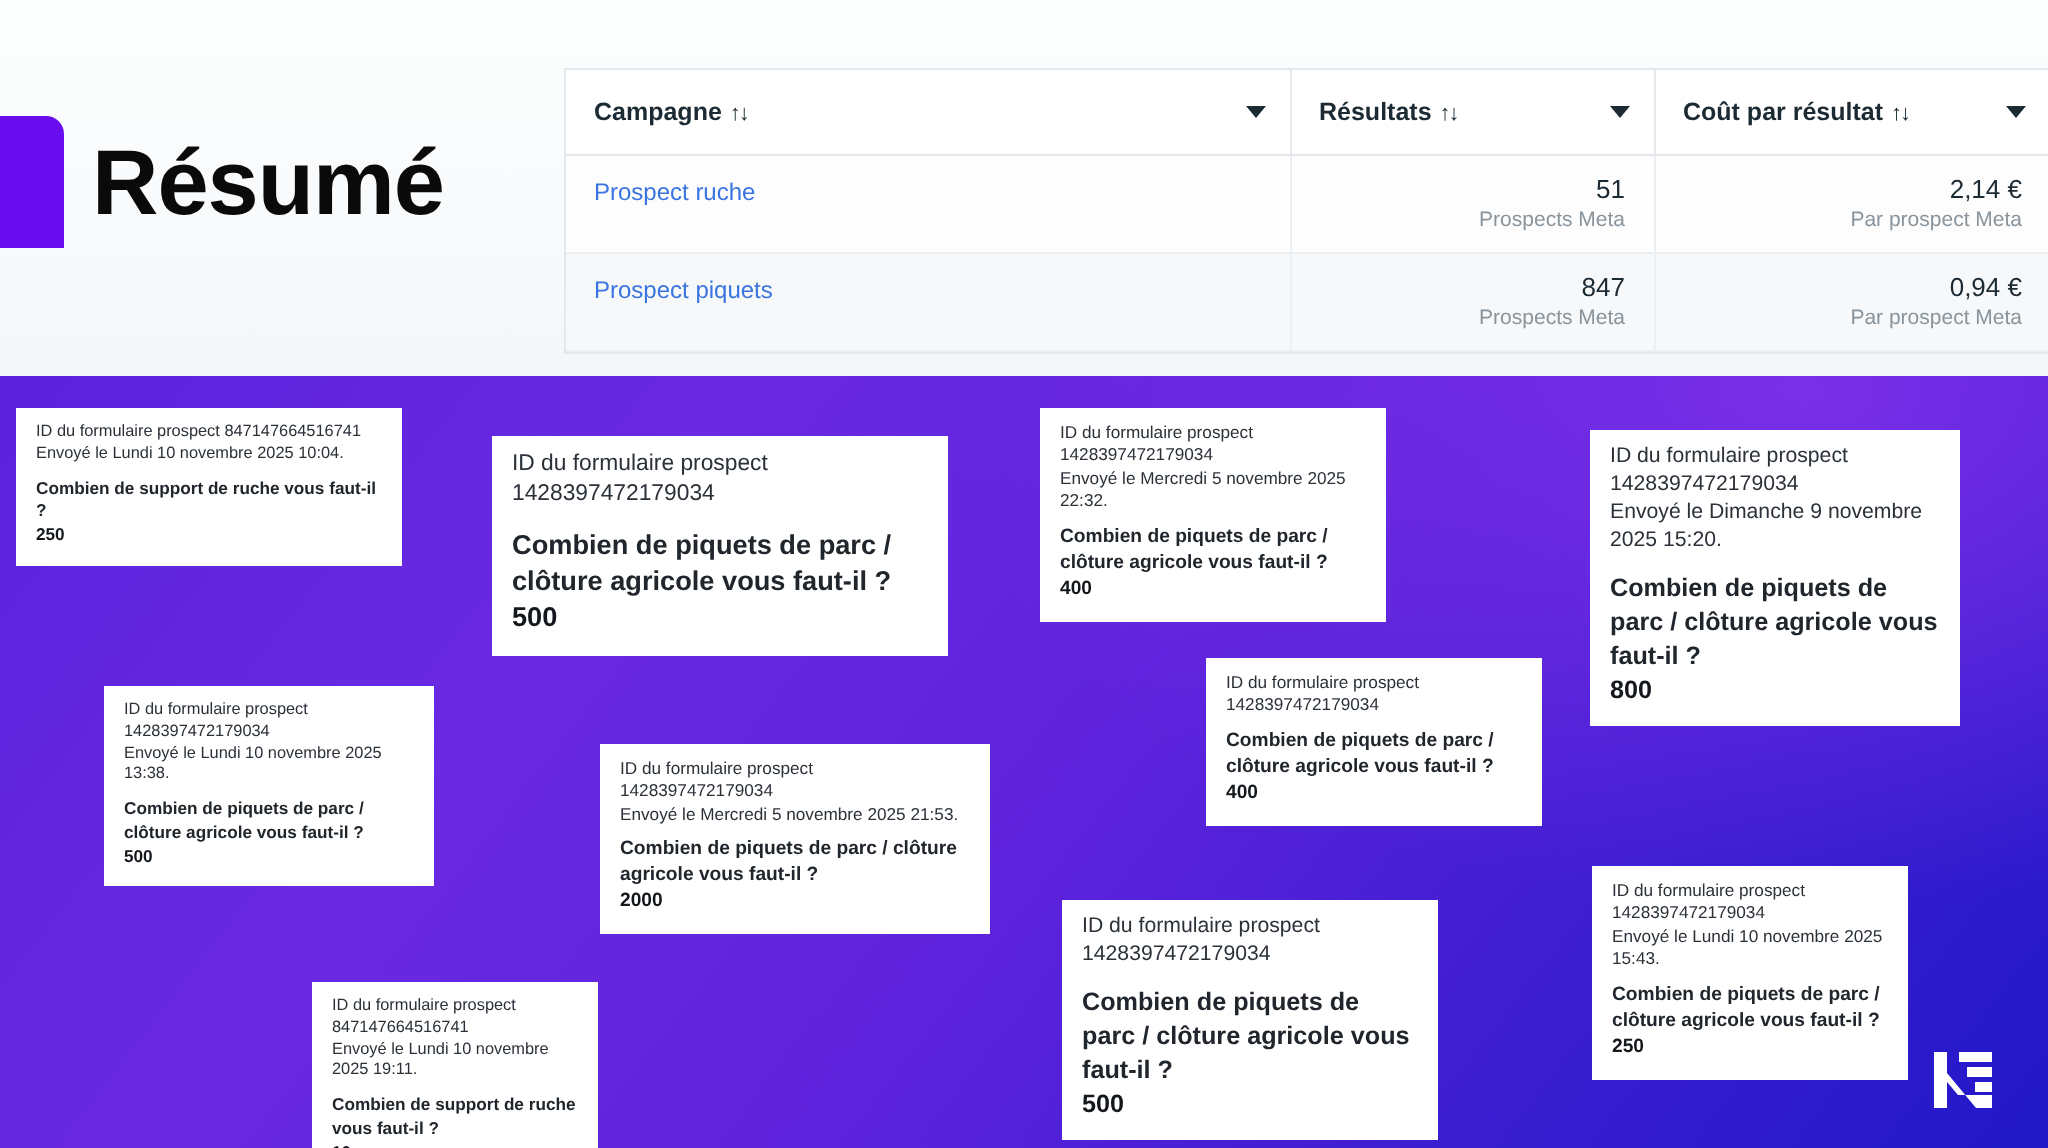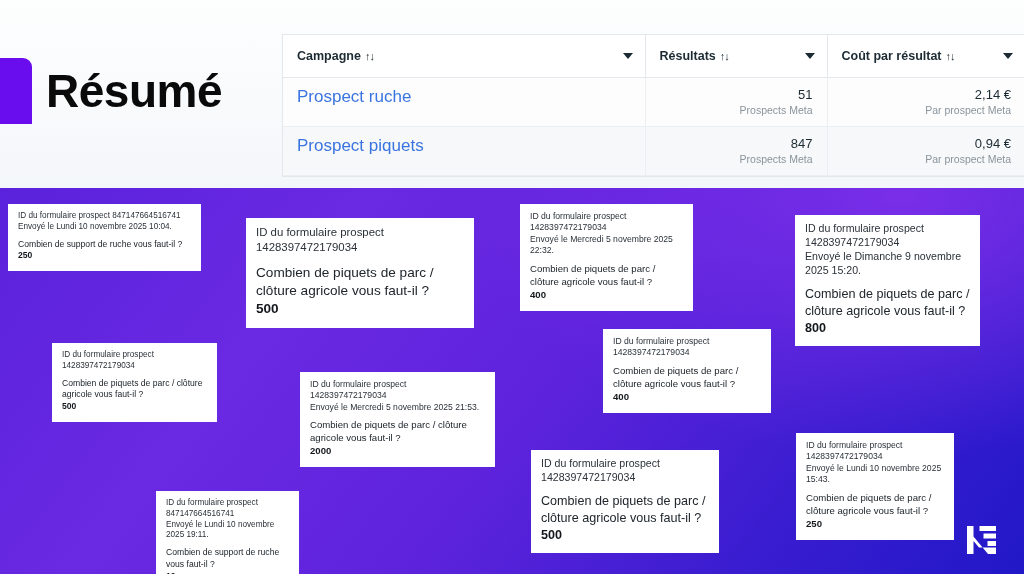--- a/index.html
+++ b/index.html
@@ -112,21 +112,21 @@
     padding: 9px 14px 9px 14px;
     vertical-align: top;
     height: 38px;
     box-sizing: border-box;
   }
   table.summary td:last-child { border-right: none; }
   tr.row-a td { background: #fdfdfe; }
   tr.row-b td { background: #f6f8f9; }
   .campaign-link {
     color: #3a74e0;
-    font-size: 17px;
+    font-size: 12px;
     text-decoration: none;
     cursor: pointer;
   }
   .metric {
     text-align: right;
   }
   .metric-value {
     font-size: 13px;
     color: #1c2b33;
     line-height: 15px;
@@ -159,20 +159,21 @@
     padding: 7px 10px 9px 10px;
     color: #20262c;
   }
   .card .meta {
     line-height: 1.32;
     color: #2b3138;
   }
   .card .q {
     line-height: 1.35;
     color: #20262c;
+    font-weight: bold;
   }
   .card .ans {
     font-weight: bold;
     line-height: 1.35;
     color: #14181c;
   }
   .card .gap { height: 0.75em; }
 
   
   .sz-s { font-size: 8.2px; }
@@ -303,20 +304,21 @@
       <div class="meta">1428397472179034</div>
       <div class="meta">Envoyé le Dimanche 9 novembre 2025 15:20.</div>
       <div class="gap"></div>
       <div class="q">Combien de piquets de parc / clôture agricole vous faut-il ?</div>
       <div class="ans">800</div>
     </div>
 
     <div class="card sz-s" style="left:52px; top:155px; width:165px;">
       <div class="meta">ID du formulaire prospect</div>
       <div class="meta">1428397472179034</div>
+      <div class="meta">Envoyé le Lundi 10 novembre 2025 13:38.</div>
       <div class="gap"></div>
       <div class="q">Combien de piquets de parc / clôture agricole vous faut-il ?</div>
       <div class="ans">500</div>
     </div>
 
     <div class="card sz-m" style="left:300px; top:184px; width:195px;">
       <div class="meta">ID du formulaire prospect</div>
       <div class="meta">1428397472179034</div>
       <div class="meta">Envoyé le Mercredi 5 novembre 2025 21:53.</div>
       <div class="gap"></div>

